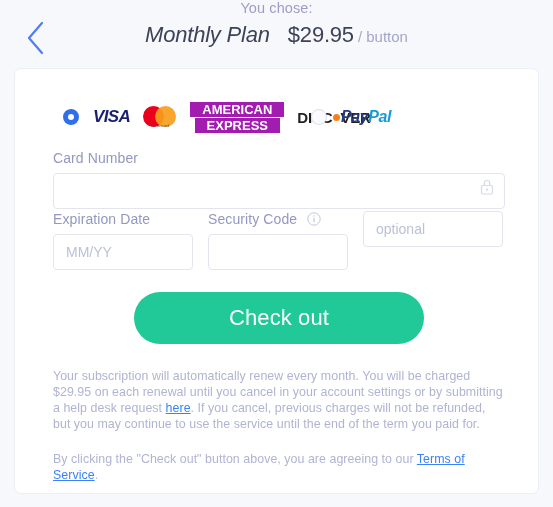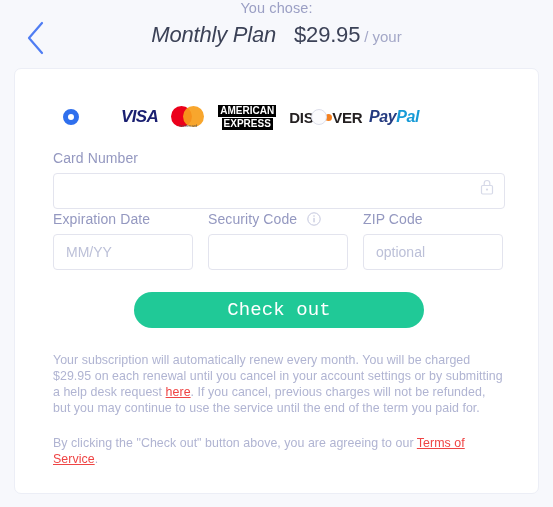--- a/index.html
+++ b/index.html
@@ -99,21 +99,20 @@
     position: relative;
     height: 30px;
   }
   .method {
     position: absolute;
     top: 0;
     display: flex;
     align-items: center;
     cursor: pointer;
     height: 30px;
-    gap: 28px;
   }
   .method.cards { left: 10px; }
   .method.paypal { left: 258px; }
 
   .radio {
     width: 16px;
     height: 16px;
     border-radius: 50%;
     box-sizing: border-box;
     flex: 0 0 auto;
@@ -166,26 +165,26 @@
     color: #4a4a4a;
     letter-spacing: 0.1px;
   }
   .logo-amex {
     display: flex;
     flex-direction: column;
     align-items: center;
     line-height: 1;
   }
   .amex-l1, .amex-l2 {
-    background: #000000;
+    background: #a21caf;
     color: #ffffff;
-    font-size: 10px;
+    font-size: 13px;
     font-weight: bold;
     letter-spacing: 0px;
-    padding: 1px 2px;
+    padding: 1px 12px;
   }
   .amex-l2 { margin-top: 1px; }
   .logo-discover {
     font-size: 15px;
     font-weight: bold;
     color: #231f20;
     letter-spacing: -0.2px;
     display: flex;
     align-items: center;
   }
@@ -260,63 +259,63 @@
   .info-icon { width: 14px; height: 14px; cursor: pointer; display:block; }
 
   
   .checkout-wrap {
     margin-top: 22px;
     display: flex;
     justify-content: center;
   }
   .checkout-btn {
     width: 290px;
-    height: 36px;
+    height: 52px;
     border: none;
     border-radius: 26px;
     background: #20c997;
     color: #ffffff;
-    font-size: 19px;
-    font-family: Liberation Mono, monospace;
+    font-size: 22px;
+    font-family: Liberation Sans, sans-serif;
     letter-spacing: 0.1px;
     cursor: pointer;
   }
 
   
   .fine {
     margin-top: 24px;
     font-size: 12.4px;
     line-height: 16px;
     color: #b0b4d2;
     letter-spacing: 0.05px;
   }
   .fine2 { margin-top: 19px; }
   .fine a, .fine-link {
-    color: #ef4444;
+    color: #3b82f6;
     text-decoration: underline;
     cursor: pointer;
   }
 </style>
 </head>
 <body>
 
 <div class="page">
 
   <div class="header">
 
     <div class="back-btn">
       <svg width="20" height="34" viewBox="0 0 20 34">
         <polyline points="16,2 3,17 16,32" fill="none" stroke="#4f7df3" stroke-width="2.2" stroke-linecap="round" stroke-linejoin="round"></polyline>
       </svg>
     </div>
 
     <div class="chose-label">You chose:</div>
 
     <div class="plan-line">
-      <span class="plan-name">Monthly Plan</span><span class="plan-price">$29.95</span><span class="plan-period">/ your</span>
+      <span class="plan-name">Monthly Plan</span><span class="plan-price">$29.95</span><span class="plan-period">/ button</span>
     </div>
   </div>
 
   <div class="card">
     <div class="card-inner">
 
       <div class="methods">
 
         <div class="method cards">
           <span class="radio on"></span>
@@ -374,21 +373,20 @@
             <svg class="info-icon" viewBox="0 0 14 14">
               <circle cx="7" cy="7" r="6.2" fill="none" stroke="#c3c6dd" stroke-width="1"></circle>
               <circle cx="7" cy="4.1" r="0.75" fill="#c3c6dd"></circle>
               <rect x="6.4" y="5.8" width="1.25" height="4.6" rx="0.6" fill="#c3c6dd"></rect>
             </svg>
           </div>
           <input class="input" type="text" placeholder="" style="">
         </div>
 
         <div class="col">
-          <label class="field-label">ZIP Code</label>
           <input class="input" type="text" placeholder="optional" style="">
         </div>
       </div>
 
       <div class="checkout-wrap">
         <button class="checkout-btn">Check out</button>
       </div>
 
       <div class="fine">
         <span>Your subscription will automatically renew every month. You will be charged $29.95 on each renewal until you cancel in your account settings or by submitting a help desk request </span><span class="fine-link">here</span><span>. If you cancel, previous charges will not be refunded, but you may continue to use the service until the end of the term you paid for.</span>

